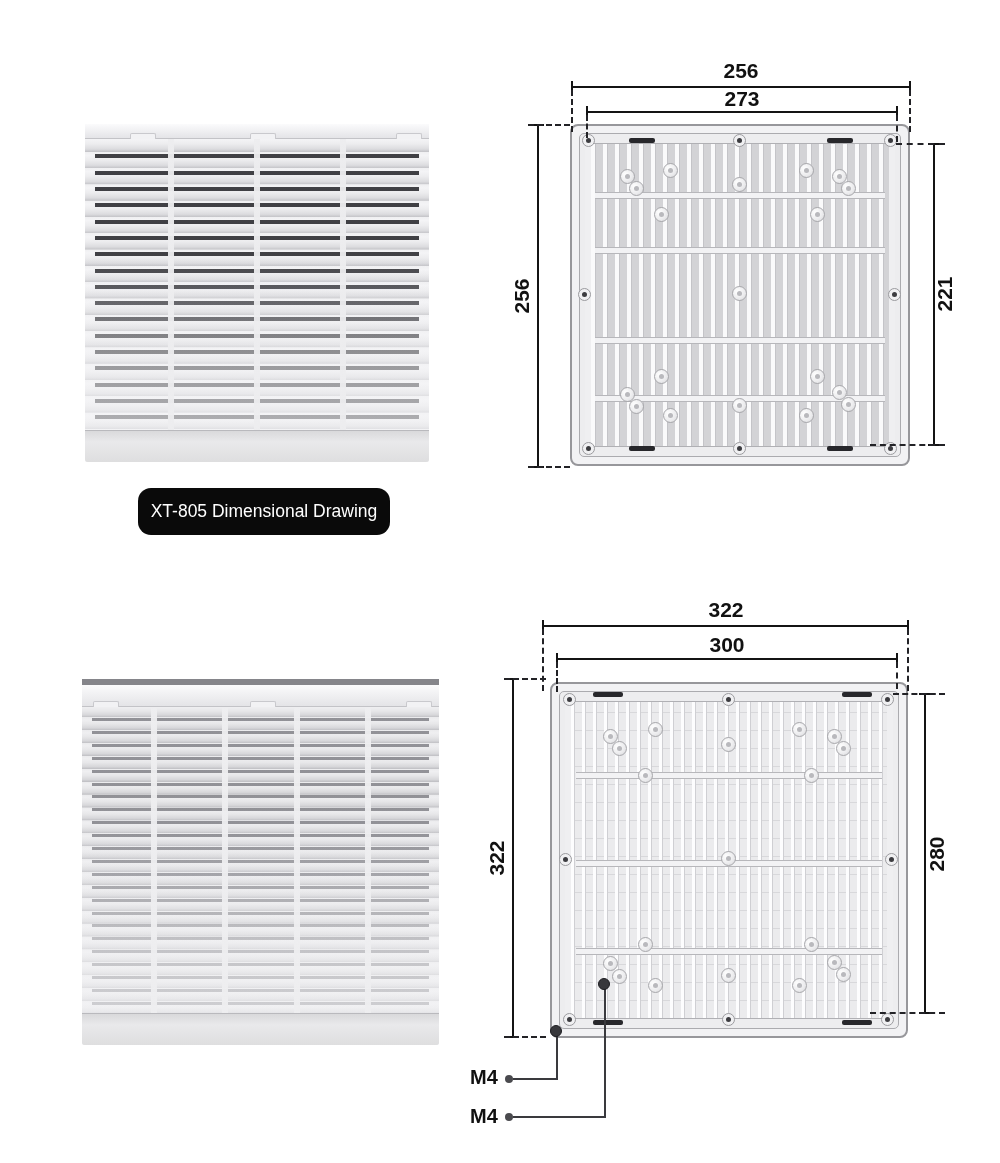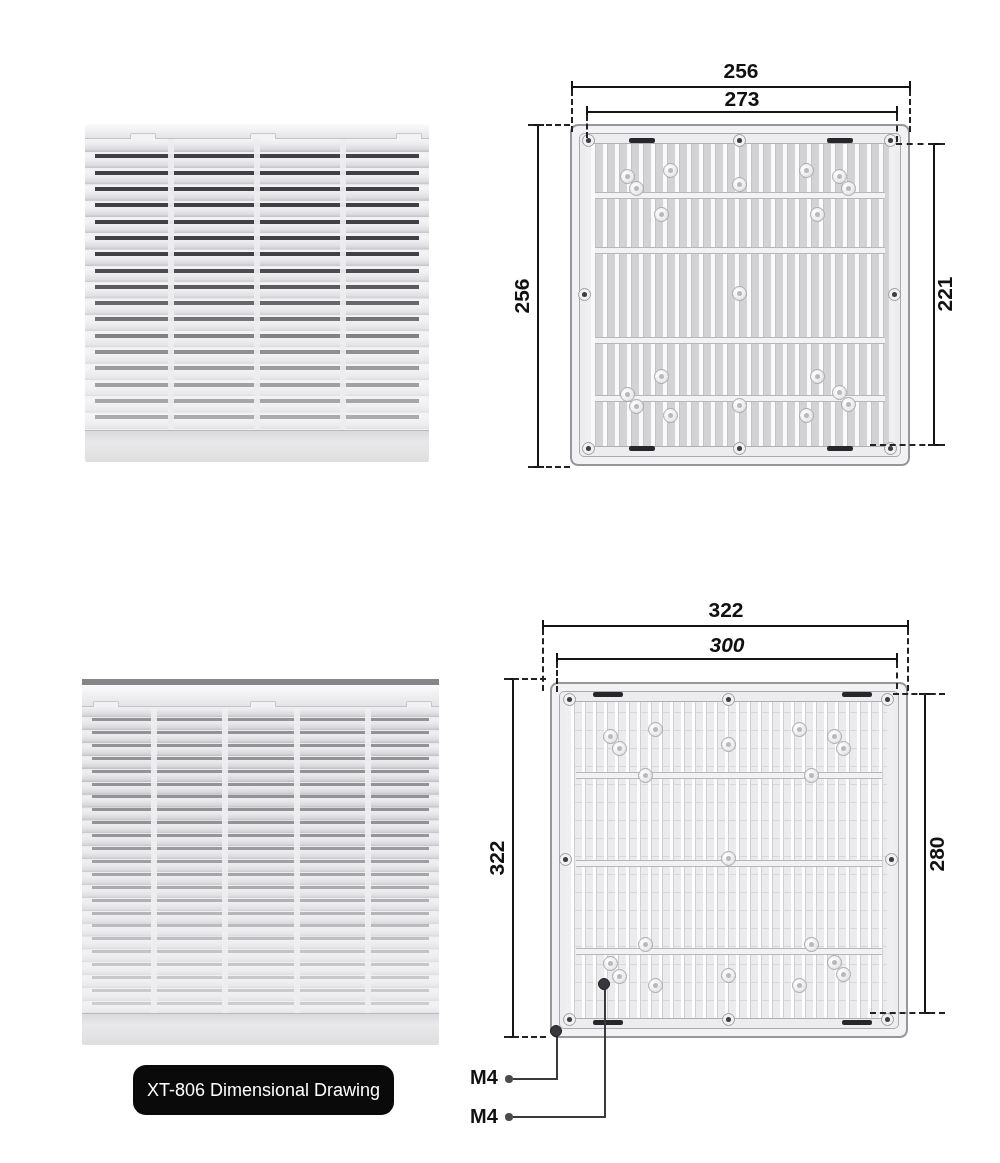--- a/index.html
+++ b/index.html
@@ -160,20 +160,23 @@
 
   <div class="dim-v" style="left:537px;top:89px;height:342px;"></div>
   <div class="dim-num vert" style="left:521px;top:260px;">256</div>
   <div class="ext-h" style="left:528px;top:88px;width:42px;"></div>
   <div class="ext-h" style="left:528px;top:430px;width:42px;"></div>
   <div class="dim-v" style="left:933px;top:108px;height:301px;"></div>
   <div class="dim-num vert" style="left:944px;top:258px;">221</div>
   <div class="ext-h" style="left:896px;top:107px;width:49px;"></div>
   <div class="ext-h" style="left:870px;top:408px;width:75px;"></div>
 
+  <div class="plate" style="left:138px;top:452px;width:252px;height:47px;font-size:17.5px;">
+    <span>XT-805 Dimensional Drawing</span>
+  </div>
 
   <div class="front" style="left:82px;top:643px;width:357px;height:366px;background:#e7e7e9;">
     <div class="topstrip"></div>
     <div class="cap" style="top:6px;height:22px;">
       <i class="notch" style="left:3%;top:16px;"></i>
       <i class="notch" style="left:47%;top:16px;"></i>
       <i class="notch" style="right:2%;top:16px;"></i>
     </div>
     <div class="slats slats-b">
       <div class="fade"></div>
@@ -217,21 +220,21 @@
       <div class="screw" style="left: 96%; top: 50%;"></div>
       <div class="clipmark" style="left: 11.5%; top: 2.2%; width: 30px;"></div>
       <div class="clipmark" style="left: 82%; top: 2.2%; width: 30px;"></div>
       <div class="clipmark" style="left: 11.5%; top: 95.4%; width: 30px;"></div>
       <div class="clipmark" style="left: 82%; top: 95.4%; width: 30px;"></div>
     </div>
 
   <div class="dim-h" style="left:543px;top:589px;width:365px;"></div>
   <div class="dim-num" style="left:726px;top:563px;">322</div>
   <div class="dim-h" style="left:557px;top:622px;width:340px;"></div>
-  <div class="dim-num" style="left:727px;top:598px;font-style:italic;">300</div>
+  <div class="dim-num" style="left:727px;top:598px;">300</div>
   <div class="ext-v" style="left:542px;top:593px;height:62px;"></div>
   <div class="ext-v" style="left:907px;top:593px;height:62px;"></div>
   <div class="ext-v" style="left:556px;top:626px;height:30px;"></div>
   <div class="ext-v" style="left:896px;top:626px;height:27px;"></div>
 
   <div class="dim-v" style="left:512px;top:643px;height:358px;"></div>
   <div class="dim-num vert" style="left:496px;top:822px;">322</div>
   <div class="ext-h" style="left:504px;top:642px;width:42px;"></div>
   <div class="ext-h" style="left:504px;top:1000px;width:42px;"></div>
   <div class="dim-v" style="left:924px;top:658px;height:319px;"></div>
@@ -244,17 +247,14 @@
   <div class="lead-h" style="left:513px;top:1042px;width:44px;"></div>
   <div class="lead-v" style="left:556px;top:996px;height:48px;"></div>
   <div class="target-dot" style="left:550px;top:989px;"></div>
 
   <div class="m4" style="left:470px;top:1070px;">M4</div>
   <div class="lead-dot" style="left:505px;top:1077px;"></div>
   <div class="lead-h" style="left:513px;top:1080px;width:92px;"></div>
   <div class="lead-v" style="left:604px;top:949px;height:133px;"></div>
   <div class="target-dot" style="left:598px;top:942px;"></div>
 
-  <div class="plate" style="left:133px;top:1029px;width:261px;height:50px;font-size:18px;">
-    <span>XT-806 Dimensional Drawing</span>
-  </div>
 
 </div>
 
 </body></html>

